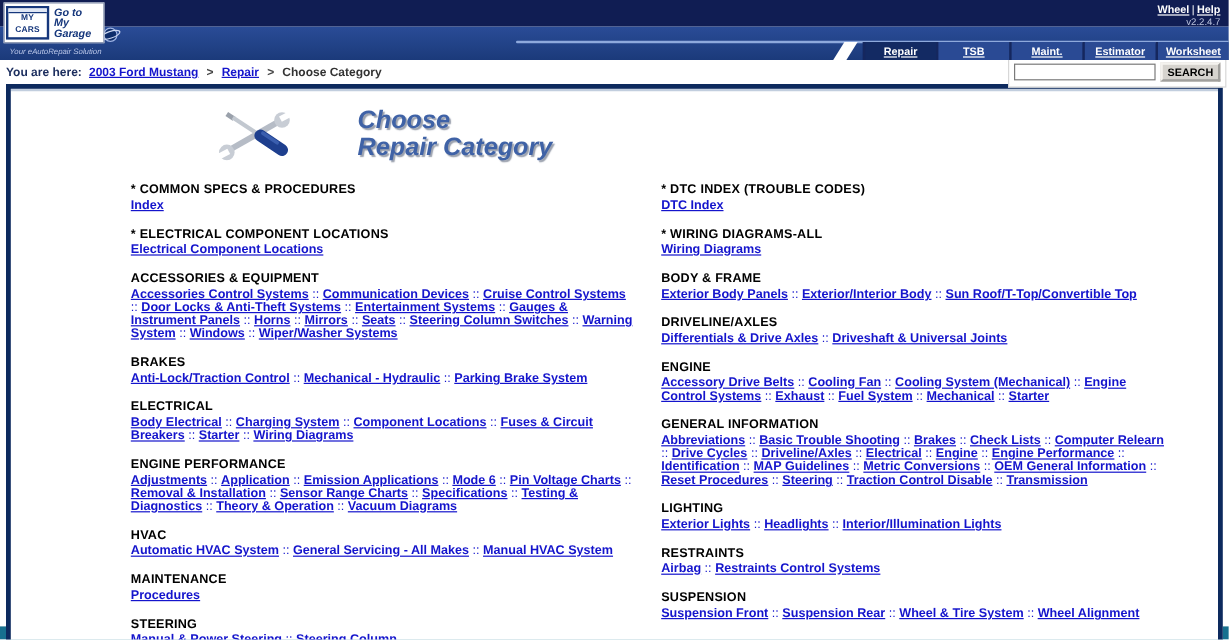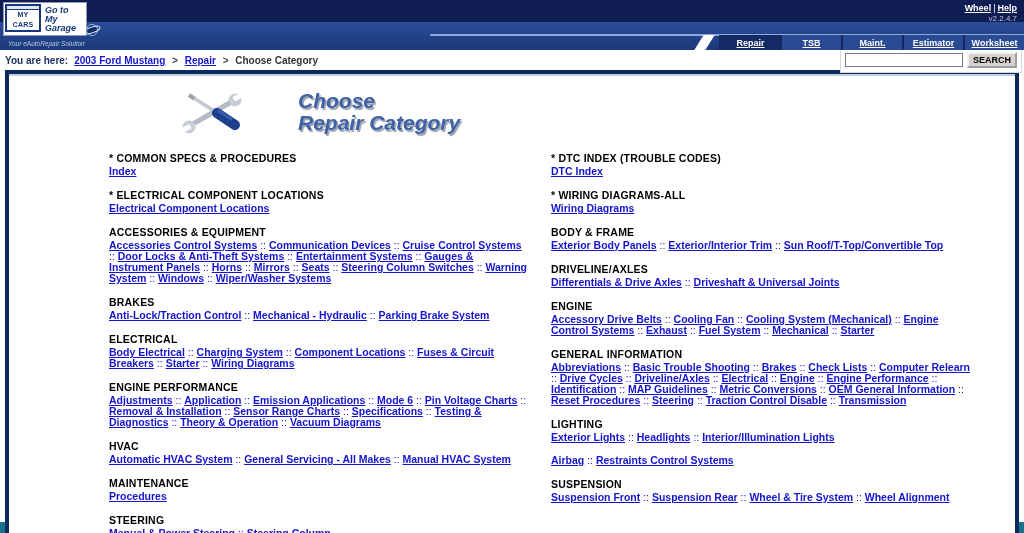--- a/index.html
+++ b/index.html
@@ -6,21 +6,21 @@
   body {
     width: 1024px; height: 533px; position: relative; overflow: hidden;
     background: #ffffff; font-family: "Liberation Sans", sans-serif;
   }
   a { cursor: pointer; }
 
   
   .topbar { height: 22px; background: #101d53; position: relative; z-index: 6; }
   .garage-btn {
     position: absolute; left: 3px; top: 2px; background: #fff;
-    border: 1px solid #8f9bb5; display: flex; align-items: flex-start;
+    border: 1px solid #8f9bb5; display: flex; align-items: center;
     padding: 1px; cursor: pointer; z-index: 7;
   }
   .plate { border: 2px solid #16377c; background: #fff; width: 36px; display: flex; flex-direction: column; }
   .plate-top { height: 4px; background: #dfe6f4; border-bottom: 1px solid #16377c; }
   .plate-text { font-size: 7px; font-weight: bold; color: #16377c; text-align: center; line-height: 10px; letter-spacing: .2px; }
   .garage-label {
     font-style: italic; font-weight: bold; color: #16377c; font-size: 9px;
     line-height: 9px; padding: 2px 3px 1px 4px; width: 44px;
   }
   .top-links { position: absolute; right: 7px; top: 3px; text-align: right; font-size: 9px; line-height: 10px; }
@@ -215,39 +215,40 @@
         <div class="section">
           <div class="sec-heading">* DTC INDEX (TROUBLE CODES)</div>
           <div class="sec-links"><a href="#" class="cat-link">DTC Index</a></div>
         </div>
         <div class="section">
           <div class="sec-heading">* WIRING DIAGRAMS-ALL</div>
           <div class="sec-links"><a href="#" class="cat-link">Wiring Diagrams</a></div>
         </div>
         <div class="section">
           <div class="sec-heading">BODY &amp; FRAME</div>
-          <div class="sec-links"><a href="#" class="cat-link">Exterior Body Panels</a><span class="sep"> :: </span><a href="#" class="cat-link">Exterior/Interior Trim</a><span class="sep"> :: </span><a href="#" class="cat-link">Sun Roof/T-Top/Convertible Top</a></div>
+          <div class="sec-links"><a href="#" class="cat-link">Exterior Body Panels</a><span class="sep"> :: </span><a href="#" class="cat-link">Exterior/Interior Body</a><span class="sep"> :: </span><a href="#" class="cat-link">Sun Roof/T-Top/Convertible Top</a></div>
         </div>
         <div class="section">
           <div class="sec-heading">DRIVELINE/AXLES</div>
           <div class="sec-links"><a href="#" class="cat-link">Differentials &amp; Drive Axles</a><span class="sep"> :: </span><a href="#" class="cat-link">Driveshaft &amp; Universal Joints</a></div>
         </div>
         <div class="section">
           <div class="sec-heading">ENGINE</div>
           <div class="sec-links"><a href="#" class="cat-link">Accessory Drive Belts</a><span class="sep"> :: </span><a href="#" class="cat-link">Cooling Fan</a><span class="sep"> :: </span><a href="#" class="cat-link">Cooling System (Mechanical)</a><span class="sep"> :: </span><a href="#" class="cat-link">Engine Control Systems</a><span class="sep"> :: </span><a href="#" class="cat-link">Exhaust</a><span class="sep"> :: </span><a href="#" class="cat-link">Fuel System</a><span class="sep"> :: </span><a href="#" class="cat-link">Mechanical</a><span class="sep"> :: </span><a href="#" class="cat-link">Starter</a></div>
         </div>
         <div class="section">
           <div class="sec-heading">GENERAL INFORMATION</div>
           <div class="sec-links"><a href="#" class="cat-link">Abbreviations</a><span class="sep"> :: </span><a href="#" class="cat-link">Basic Trouble Shooting</a><span class="sep"> :: </span><a href="#" class="cat-link">Brakes</a><span class="sep"> :: </span><a href="#" class="cat-link">Check Lists</a><span class="sep"> :: </span><a href="#" class="cat-link">Computer Relearn</a><span class="sep"> :: </span><a href="#" class="cat-link">Drive Cycles</a><span class="sep"> :: </span><a href="#" class="cat-link">Driveline/Axles</a><span class="sep"> :: </span><a href="#" class="cat-link">Electrical</a><span class="sep"> :: </span><a href="#" class="cat-link">Engine</a><span class="sep"> :: </span><a href="#" class="cat-link">Engine Performance</a><span class="sep"> :: </span><a href="#" class="cat-link">Identification</a><span class="sep"> :: </span><a href="#" class="cat-link">MAP Guidelines</a><span class="sep"> :: </span><a href="#" class="cat-link">Metric Conversions</a><span class="sep"> :: </span><a href="#" class="cat-link">OEM General Information</a><span class="sep"> :: </span><a href="#" class="cat-link">Reset Procedures</a><span class="sep"> :: </span><a href="#" class="cat-link">Steering</a><span class="sep"> :: </span><a href="#" class="cat-link">Traction Control Disable</a><span class="sep"> :: </span><a href="#" class="cat-link">Transmission</a></div>
         </div>
         <div class="section">
           <div class="sec-heading">LIGHTING</div>
           <div class="sec-links"><a href="#" class="cat-link">Exterior Lights</a><span class="sep"> :: </span><a href="#" class="cat-link">Headlights</a><span class="sep"> :: </span><a href="#" class="cat-link">Interior/Illumination Lights</a></div>
         </div>
         <div class="section">
+          <div class="sec-heading">RESTRAINTS</div>
           <div class="sec-links"><a href="#" class="cat-link">Airbag</a><span class="sep"> :: </span><a href="#" class="cat-link">Restraints Control Systems</a></div>
         </div>
         <div class="section">
           <div class="sec-heading">SUSPENSION</div>
           <div class="sec-links"><a href="#" class="cat-link">Suspension Front</a><span class="sep"> :: </span><a href="#" class="cat-link">Suspension Rear</a><span class="sep"> :: </span><a href="#" class="cat-link">Wheel &amp; Tire System</a><span class="sep"> :: </span><a href="#" class="cat-link">Wheel Alignment</a></div>
         </div>
       </div>
   </div>
 </div>
 

